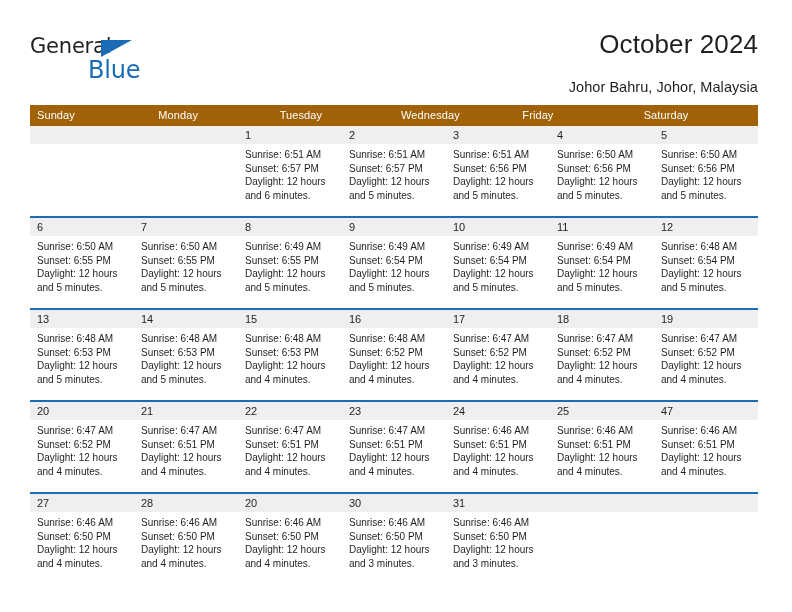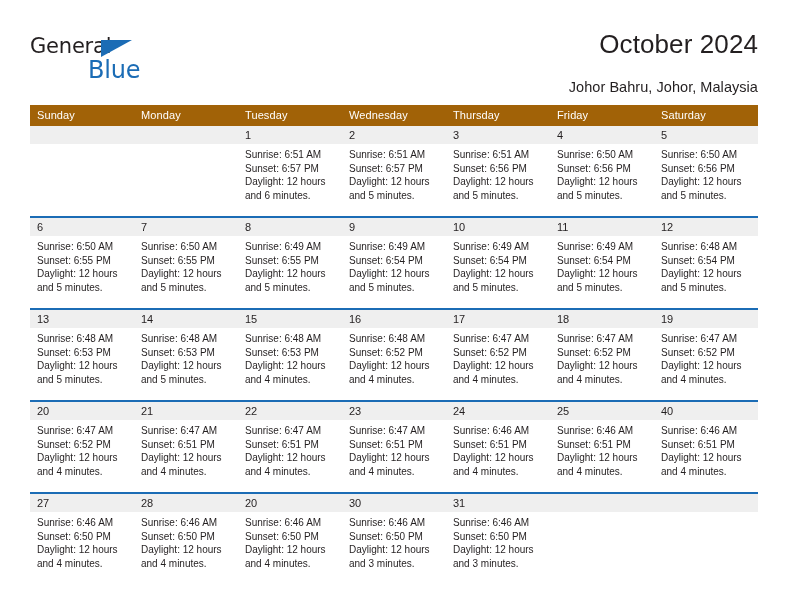--- a/index.html
+++ b/index.html
@@ -166,21 +166,20 @@
 
   </div>
 
   <div class="calendar">
 
     <div class="weekday-row">
       <div class="weekday">Sunday</div>
       <div class="weekday">Monday</div>
       <div class="weekday">Tuesday</div>
       <div class="weekday">Wednesday</div>
-      <div class="weekday">Thursday</div>
       <div class="weekday">Friday</div>
       <div class="weekday">Saturday</div>
     </div>
 
     <div id="weeks-container">
         <div class="week-row first">
           <div class="day-cell blank">
             <div class="day-head"></div>
           </div>
           <div class="day-cell blank">
@@ -411,21 +410,21 @@
           <div class="day-cell">
             <div class="day-head">25</div>
             <div class="day-body">
               <div>Sunrise: 6:46 AM</div>
               <div>Sunset: 6:51 PM</div>
               <div>Daylight: 12 hours</div>
               <div>and 4 minutes.</div>
             </div>
           </div>
           <div class="day-cell">
-            <div class="day-head">40</div>
+            <div class="day-head">47</div>
             <div class="day-body">
               <div>Sunrise: 6:46 AM</div>
               <div>Sunset: 6:51 PM</div>
               <div>Daylight: 12 hours</div>
               <div>and 4 minutes.</div>
             </div>
           </div>
         </div>
         <div class="week-row">
           <div class="day-cell">

